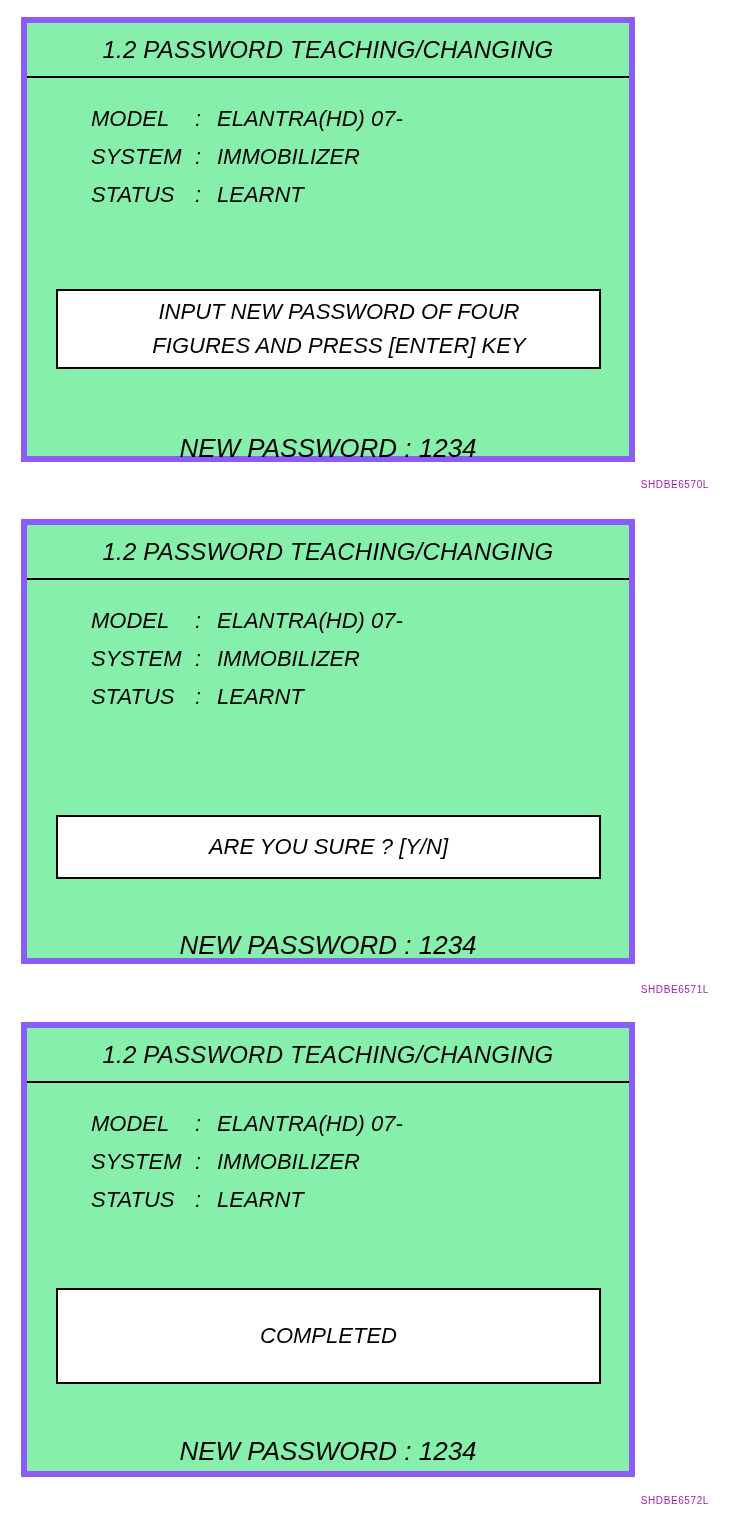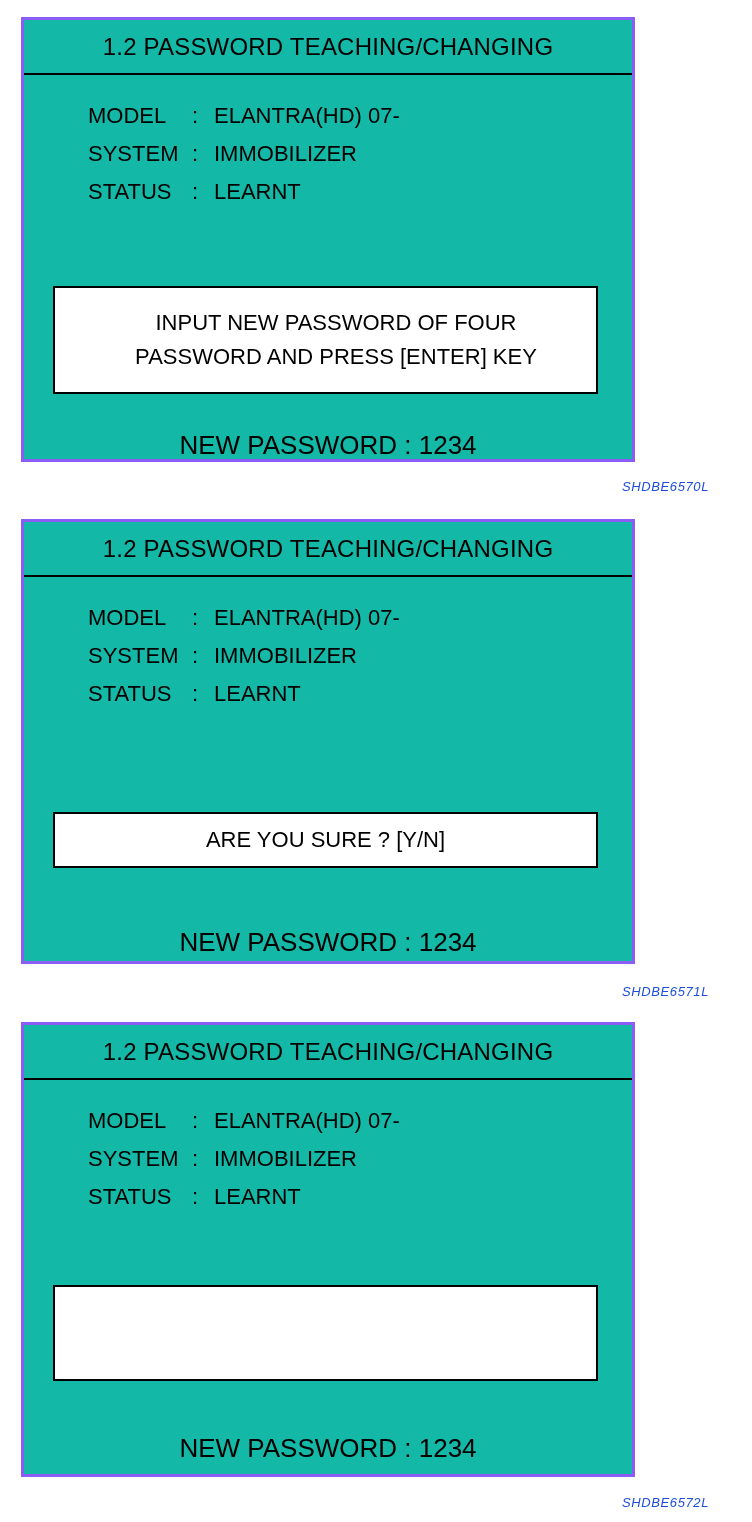--- a/index.html
+++ b/index.html
@@ -20,23 +20,24 @@
   .screen-figure {
     position: absolute;
     left: 0;
     width: 752px;
   }
 
   .screen-panel {
     position: absolute;
     left: 21px;
     width: 614px;
-    border: 3px solid #8b5cf6;
-    background: #14b8a6;
-    box-sizing: border-box;
+    border: 6px solid #8b5cf6;
+    background: #86efac;
+    box-sizing: border-box;
+    font-style: italic;
   }
 
   .panel-title {
     height: 55px;
     border-bottom: 2px solid #000000;
     display: flex;
     align-items: center;
     justify-content: center;
     box-sizing: border-box;
   }
@@ -96,51 +97,50 @@
     position: absolute;
     width: 100%;
     text-align: center;
     font-size: 26px;
     white-space: nowrap;
   }
 
   .figure-code {
     position: absolute;
     right: 43px;
-    font-size: 13px;
+    font-size: 10px;
     letter-spacing: 0.6px;
-    color: #1d4ed8;
+    color: #a21caf;
     white-space: nowrap;
     font-family: "Liberation Sans", sans-serif;
-    font-style: italic;
   }
 
   
   #figure-1 { top: 0; height: 505px; }
   #panel-1 { top: 17px; height: 445px; }
   #panel-1 .panel-body { height: 387px; }
   #panel-1 .message-box {
     left: 29px;
     top: 211px;
     width: 545px;
-    height: 108px;
+    height: 80px;
     padding-left: 21px;
   }
   #panel-1 .password-line { top: 355px; }
   #figure-1 .figure-code { top: 479px; }
 
   
   #figure-2 { top: 505px; height: 505px; }
   #panel-2 { top: 14px; height: 445px; }
   #panel-2 .panel-body { height: 387px; }
   #panel-2 .message-box {
     left: 29px;
     top: 235px;
     width: 545px;
-    height: 56px;
+    height: 64px;
   }
   #panel-2 .password-line { top: 350px; }
   #figure-2 .figure-code { top: 479px; }
 
   
   #figure-3 { top: 1010px; height: 512px; }
   #panel-3 { top: 12px; height: 455px; }
   #panel-3 .panel-body { height: 397px; }
   #panel-3 .message-box {
     left: 29px;
@@ -176,21 +176,21 @@
         </div>
         <div class="info-row">
           <span class="info-label">STATUS</span>
           <span class="info-colon">:</span>
           <span class="info-value">LEARNT</span>
         </div>
       </div>
 
       <div class="message-box">
         <div class="message-line">INPUT NEW PASSWORD OF FOUR</div>
-        <div class="message-line">PASSWORD AND PRESS [ENTER] KEY</div>
+        <div class="message-line">FIGURES AND PRESS [ENTER] KEY</div>
       </div>
 
       <div class="password-line">NEW PASSWORD : 1234</div>
 
     </div>
   </div>
   <div class="figure-code">SHDBE6570L</div>
 </div>
 
 <div class="screen-figure" id="figure-2">
@@ -252,20 +252,21 @@
           <span class="info-value">IMMOBILIZER</span>
         </div>
         <div class="info-row">
           <span class="info-label">STATUS</span>
           <span class="info-colon">:</span>
           <span class="info-value">LEARNT</span>
         </div>
       </div>
 
       <div class="message-box">
+        <div class="message-line">COMPLETED</div>
       </div>
 
       <div class="password-line">NEW PASSWORD : 1234</div>
 
     </div>
   </div>
   <div class="figure-code">SHDBE6572L</div>
 </div>
 
 </body></html>

